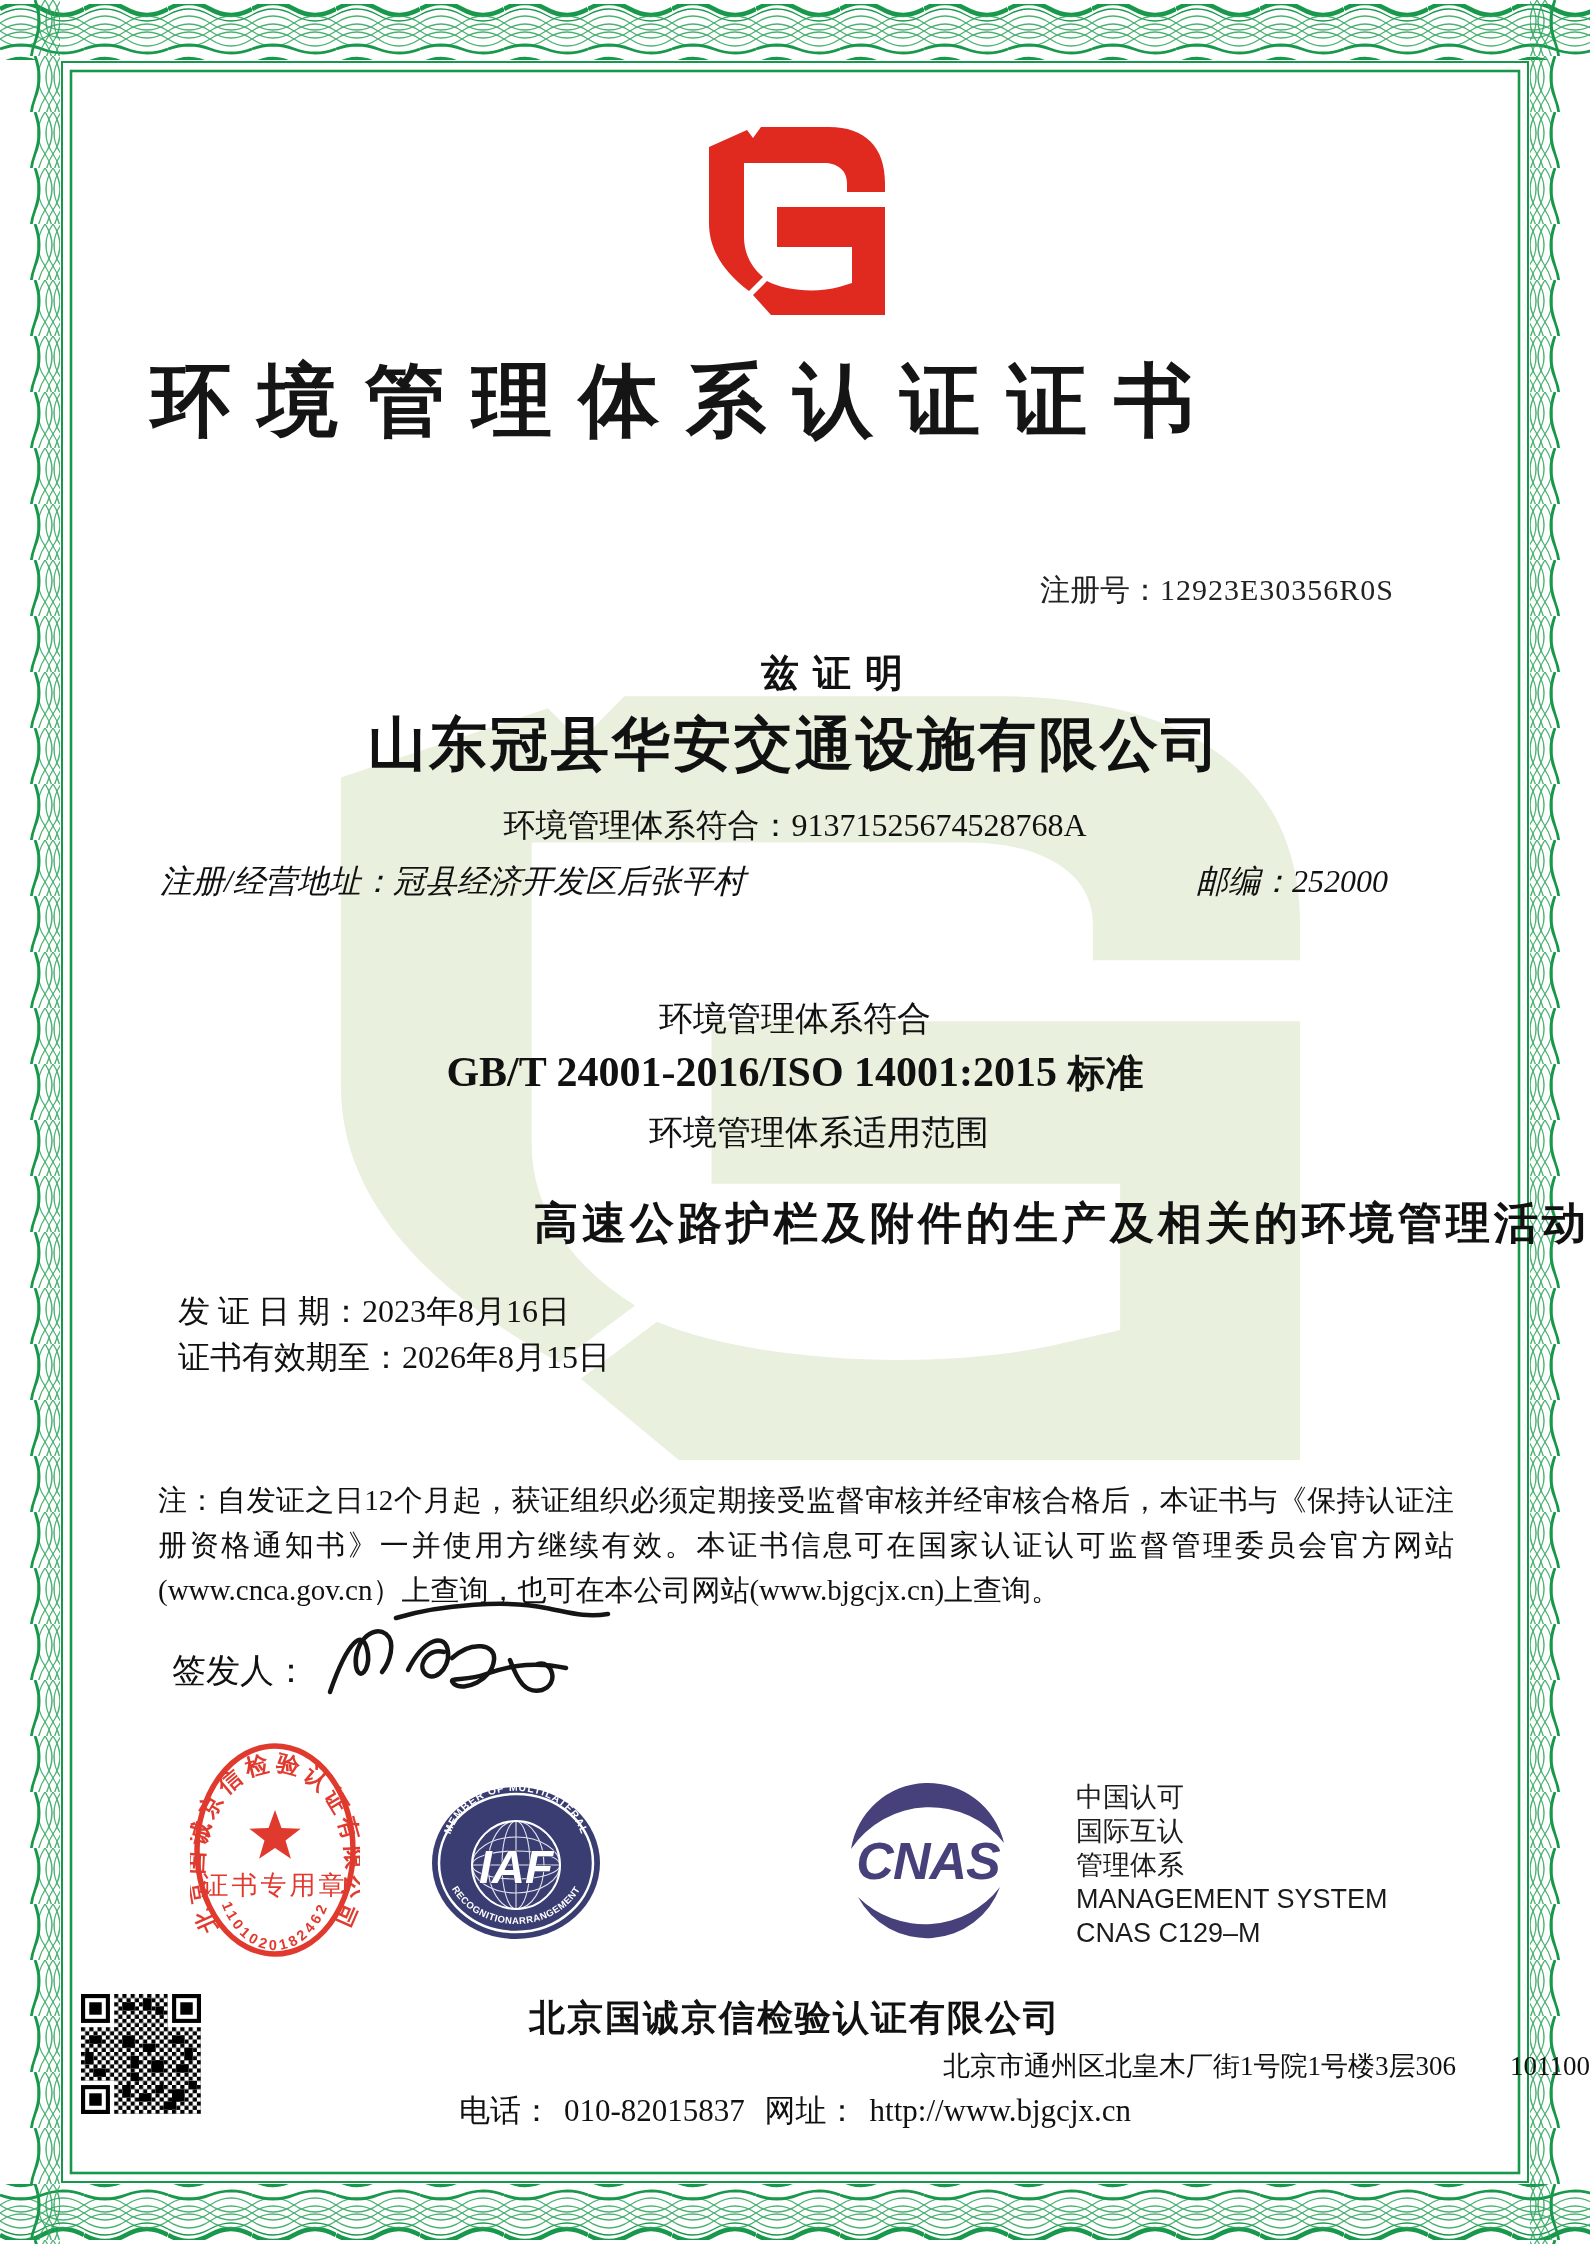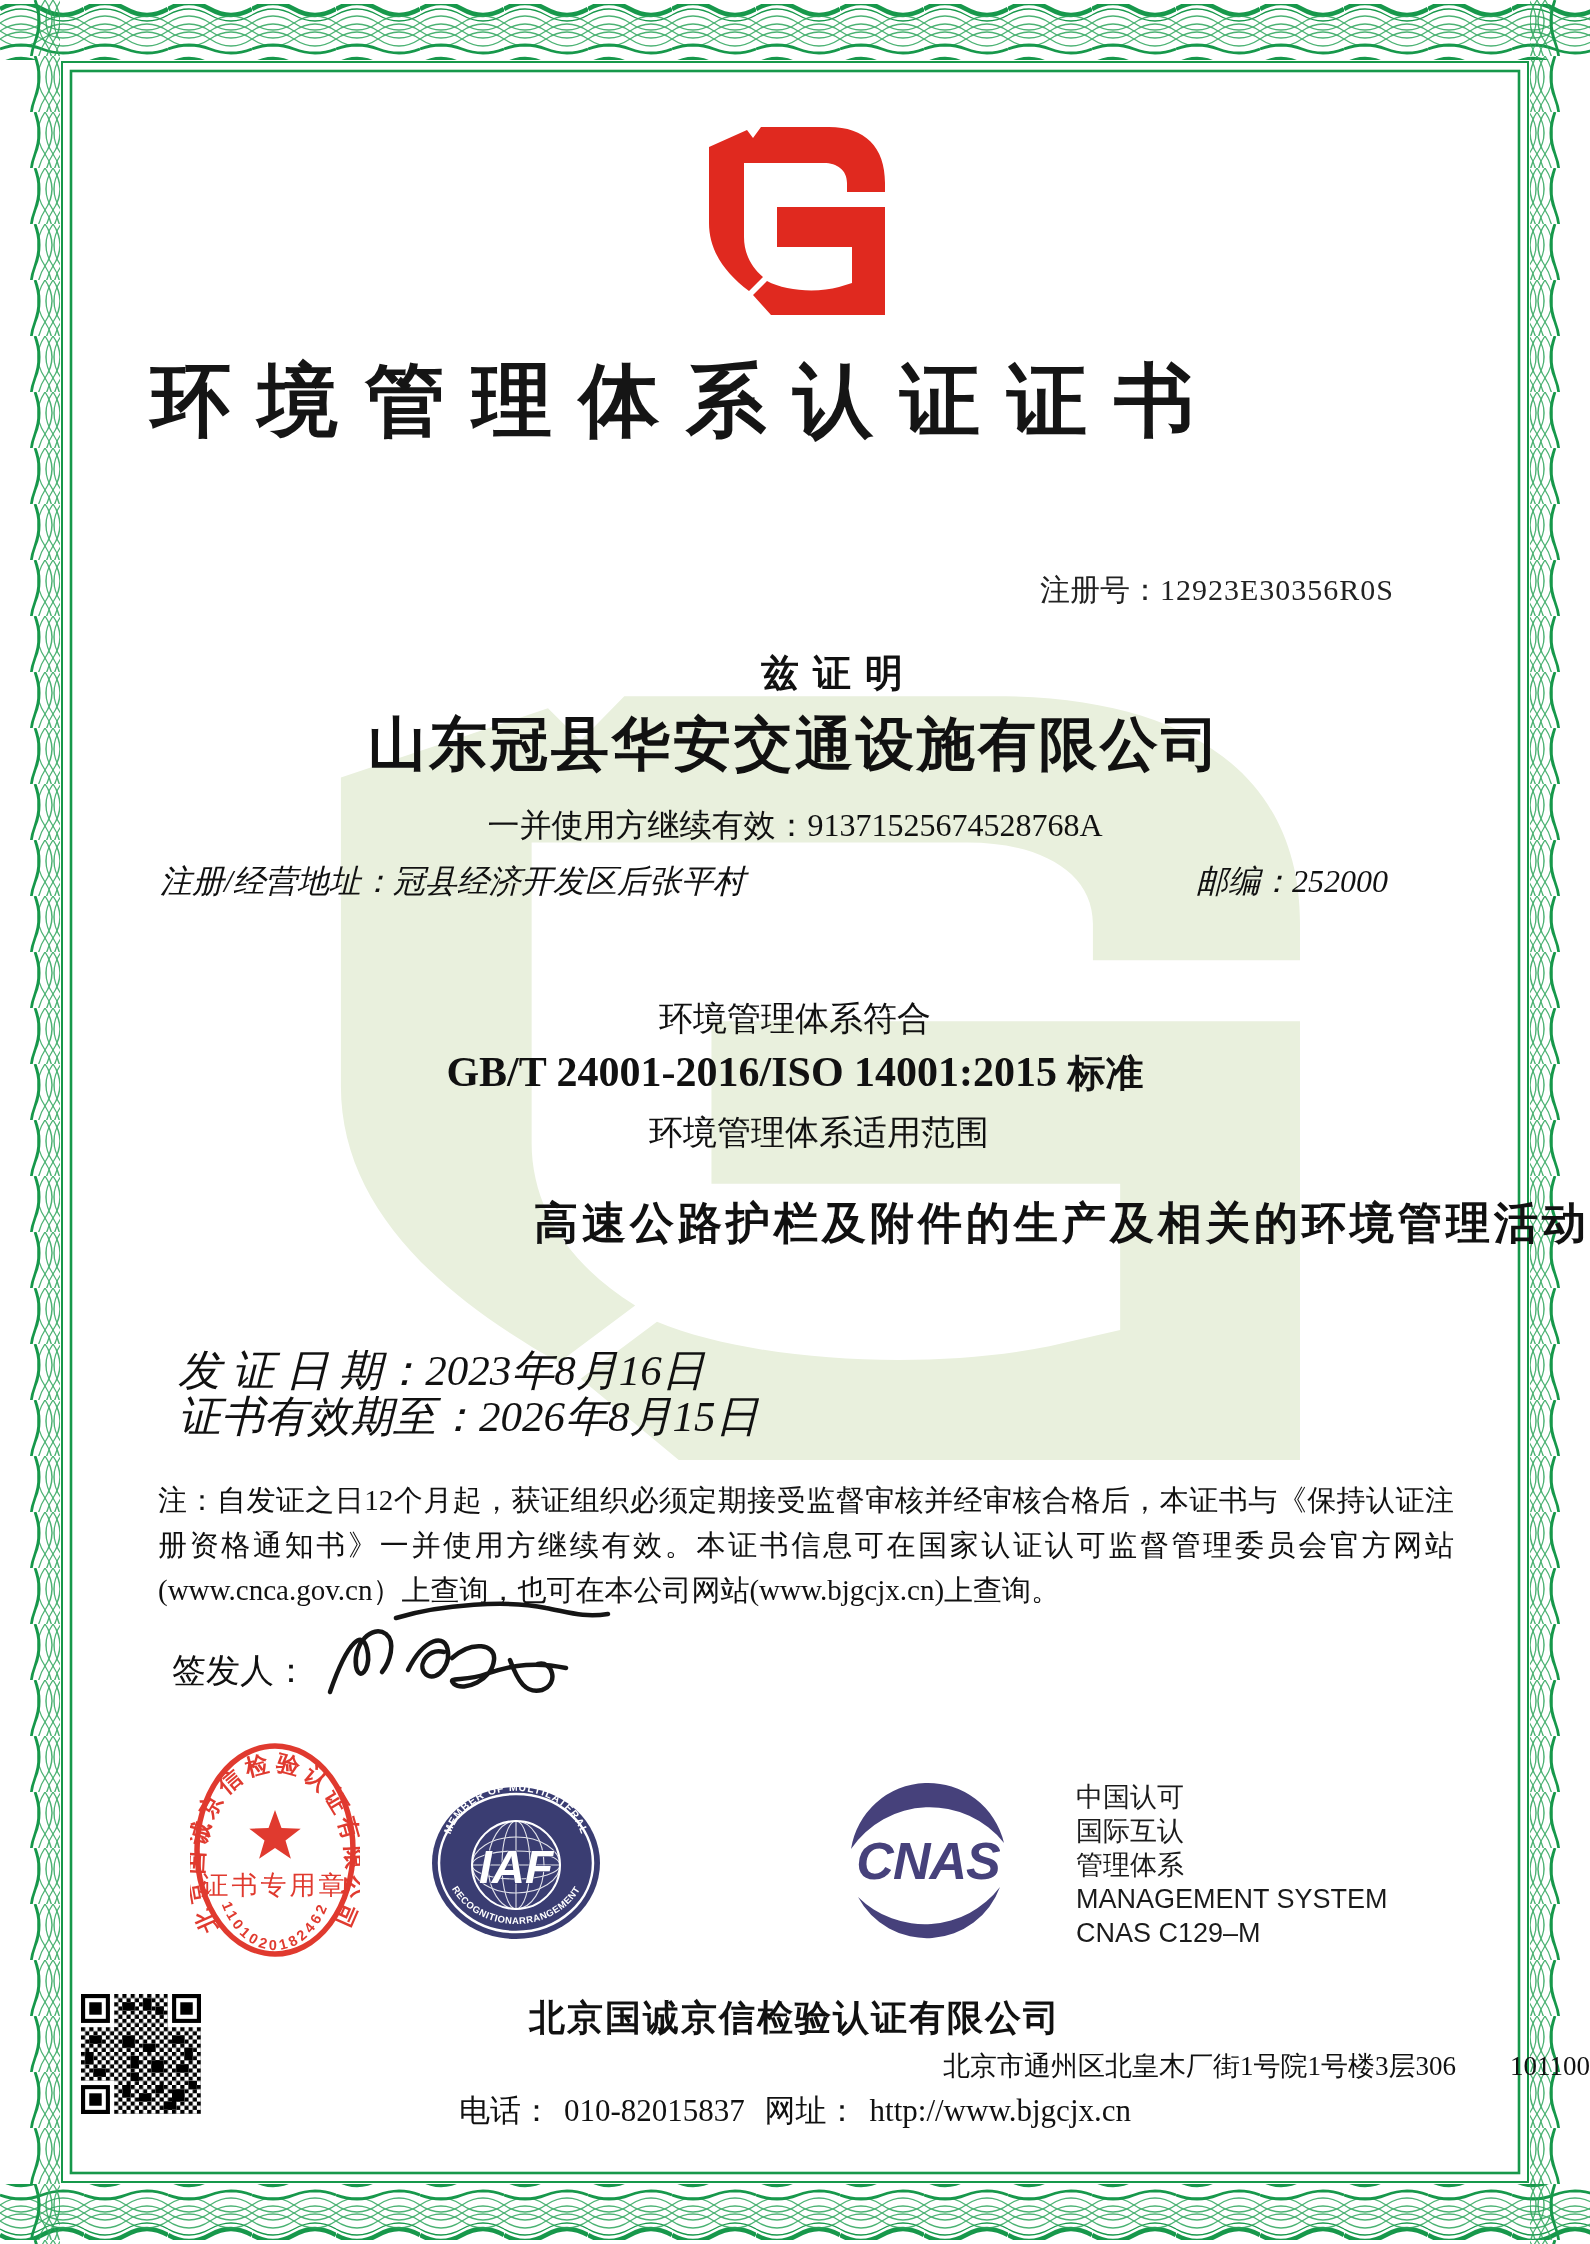--- a/index.html
+++ b/index.html
@@ -27,21 +27,21 @@
   .addr-row{left:160px;top:860px;width:1228px;display:flex;justify-content:space-between;font-size:32px;font-style:italic;}
   
   .conform{left:0;top:996px;width:1590px;text-align:center;font-size:34px;}
   .std{left:0;top:1048px;width:1590px;text-align:center;font-size:42px;font-weight:bold;}
   .std .code{font-family:"Liberation Serif","DejaVu Serif",serif;}
   .std .suffix{font-size:38px;}
   .scopehead{left:0;top:1110px;width:1590px;text-align:center;font-size:34px;padding-left:24px;}
   .scope{left:0;top:1194px;width:1590px;text-align:right;
       font-family:"Liberation Sans",sans-serif;font-weight:bold;font-size:44px;letter-spacing:4px;}
   
-  .dates{left:178px;top:1348px;font-size:43px;line-height:46px;font-style:italic;}
+  .dates{left:178px;top:1288px;font-size:32px;line-height:46px;}
   .note{left:158px;top:1478px;width:1296px;font-size:29px;line-height:45px;text-align:justify;}
   .signer{left:172px;top:1648px;font-size:34px;}
   #signature{left:312px;top:1596px;z-index:3;}
   
   #seal{left:190px;top:1740px;z-index:4;opacity:.95;}
   #iaf{left:430px;top:1785px;z-index:3;}
   #cnas{left:848px;top:1782px;z-index:3;}
   .accred{left:1076px;top:1780px;font-family:"Liberation Sans",sans-serif;
       font-size:27px;line-height:34px;color:#1b1b1b;}
   
@@ -120,21 +120,21 @@
 
   <div class="abs reg-line content">
     <span>注册号：</span><span class="num">12923E30356R0S</span>
   </div>
 
   <div class="abs certify content">兹证明</div>
 
   <div class="abs company content">山东冠县华安交通设施有限公司</div>
 
   <div class="abs credit content">
-    <span>一并使用方继续有效：</span><span>91371525674528768A</span>
+    <span>环境管理体系符合：</span><span>91371525674528768A</span>
   </div>
 
   <div class="abs addr-row content">
     <span>
       <span>注册/经营地址：</span><span>冠县经济开发区后张平村</span>
     </span>
     <span>
       <span>邮编：</span><span>252000</span>
     </span>
   </div>

